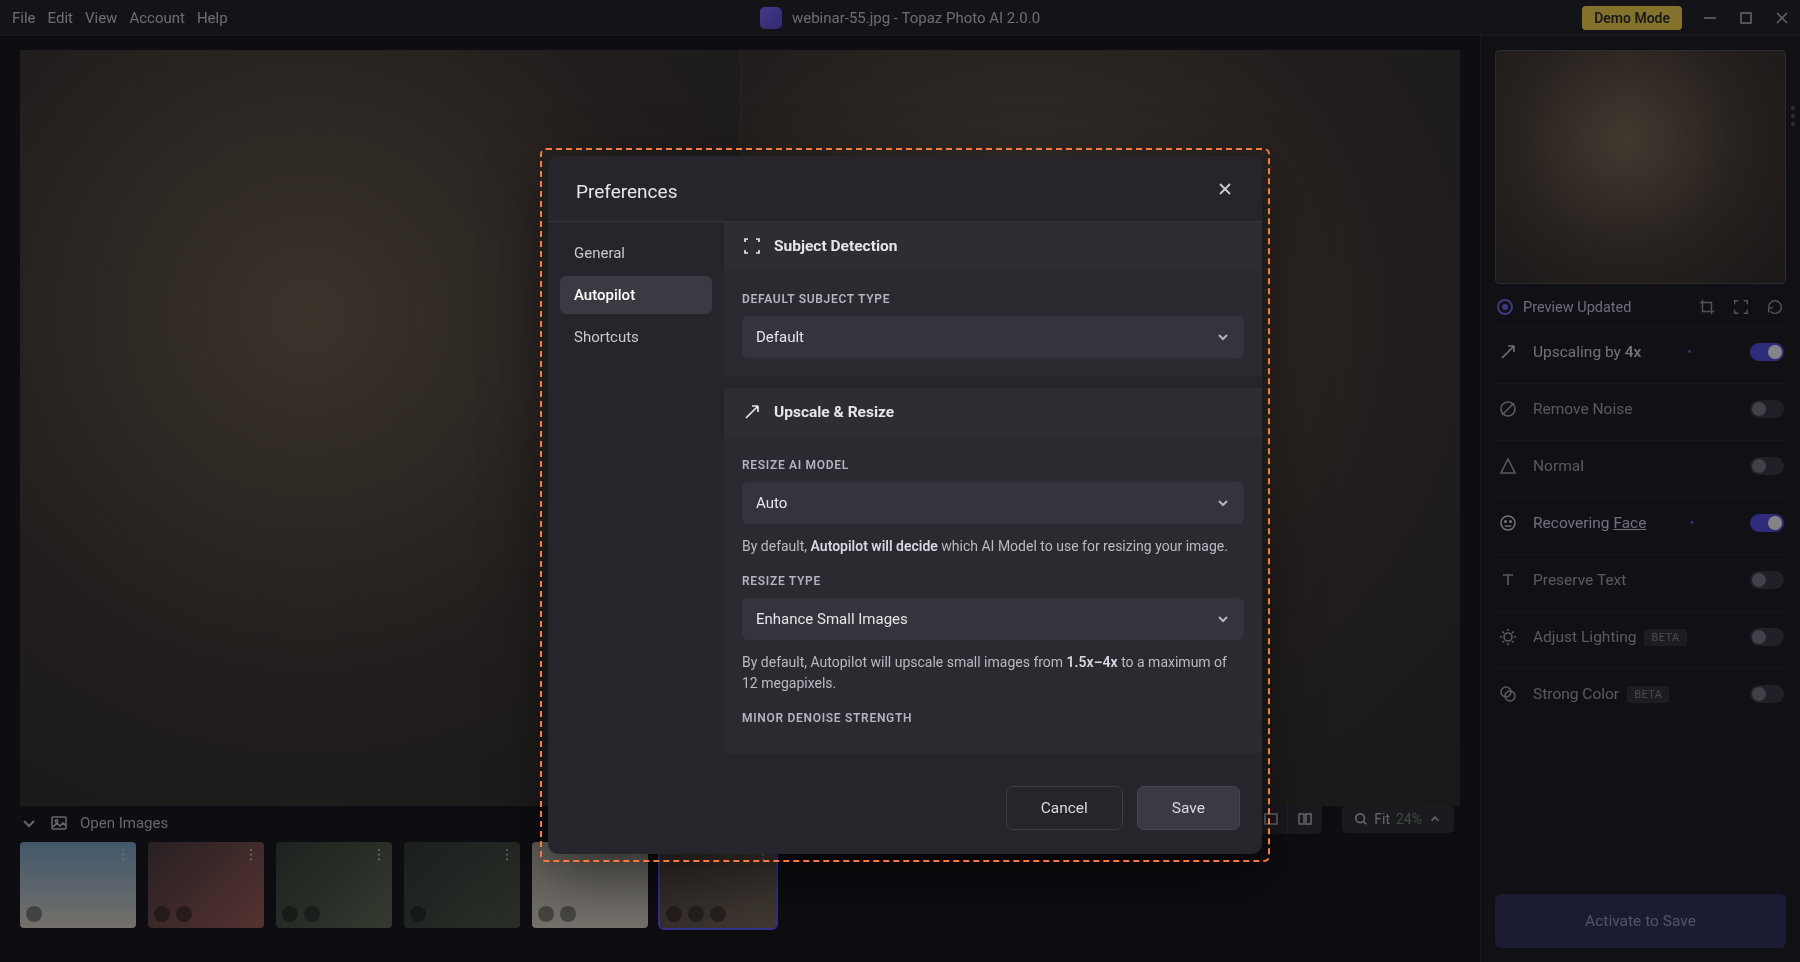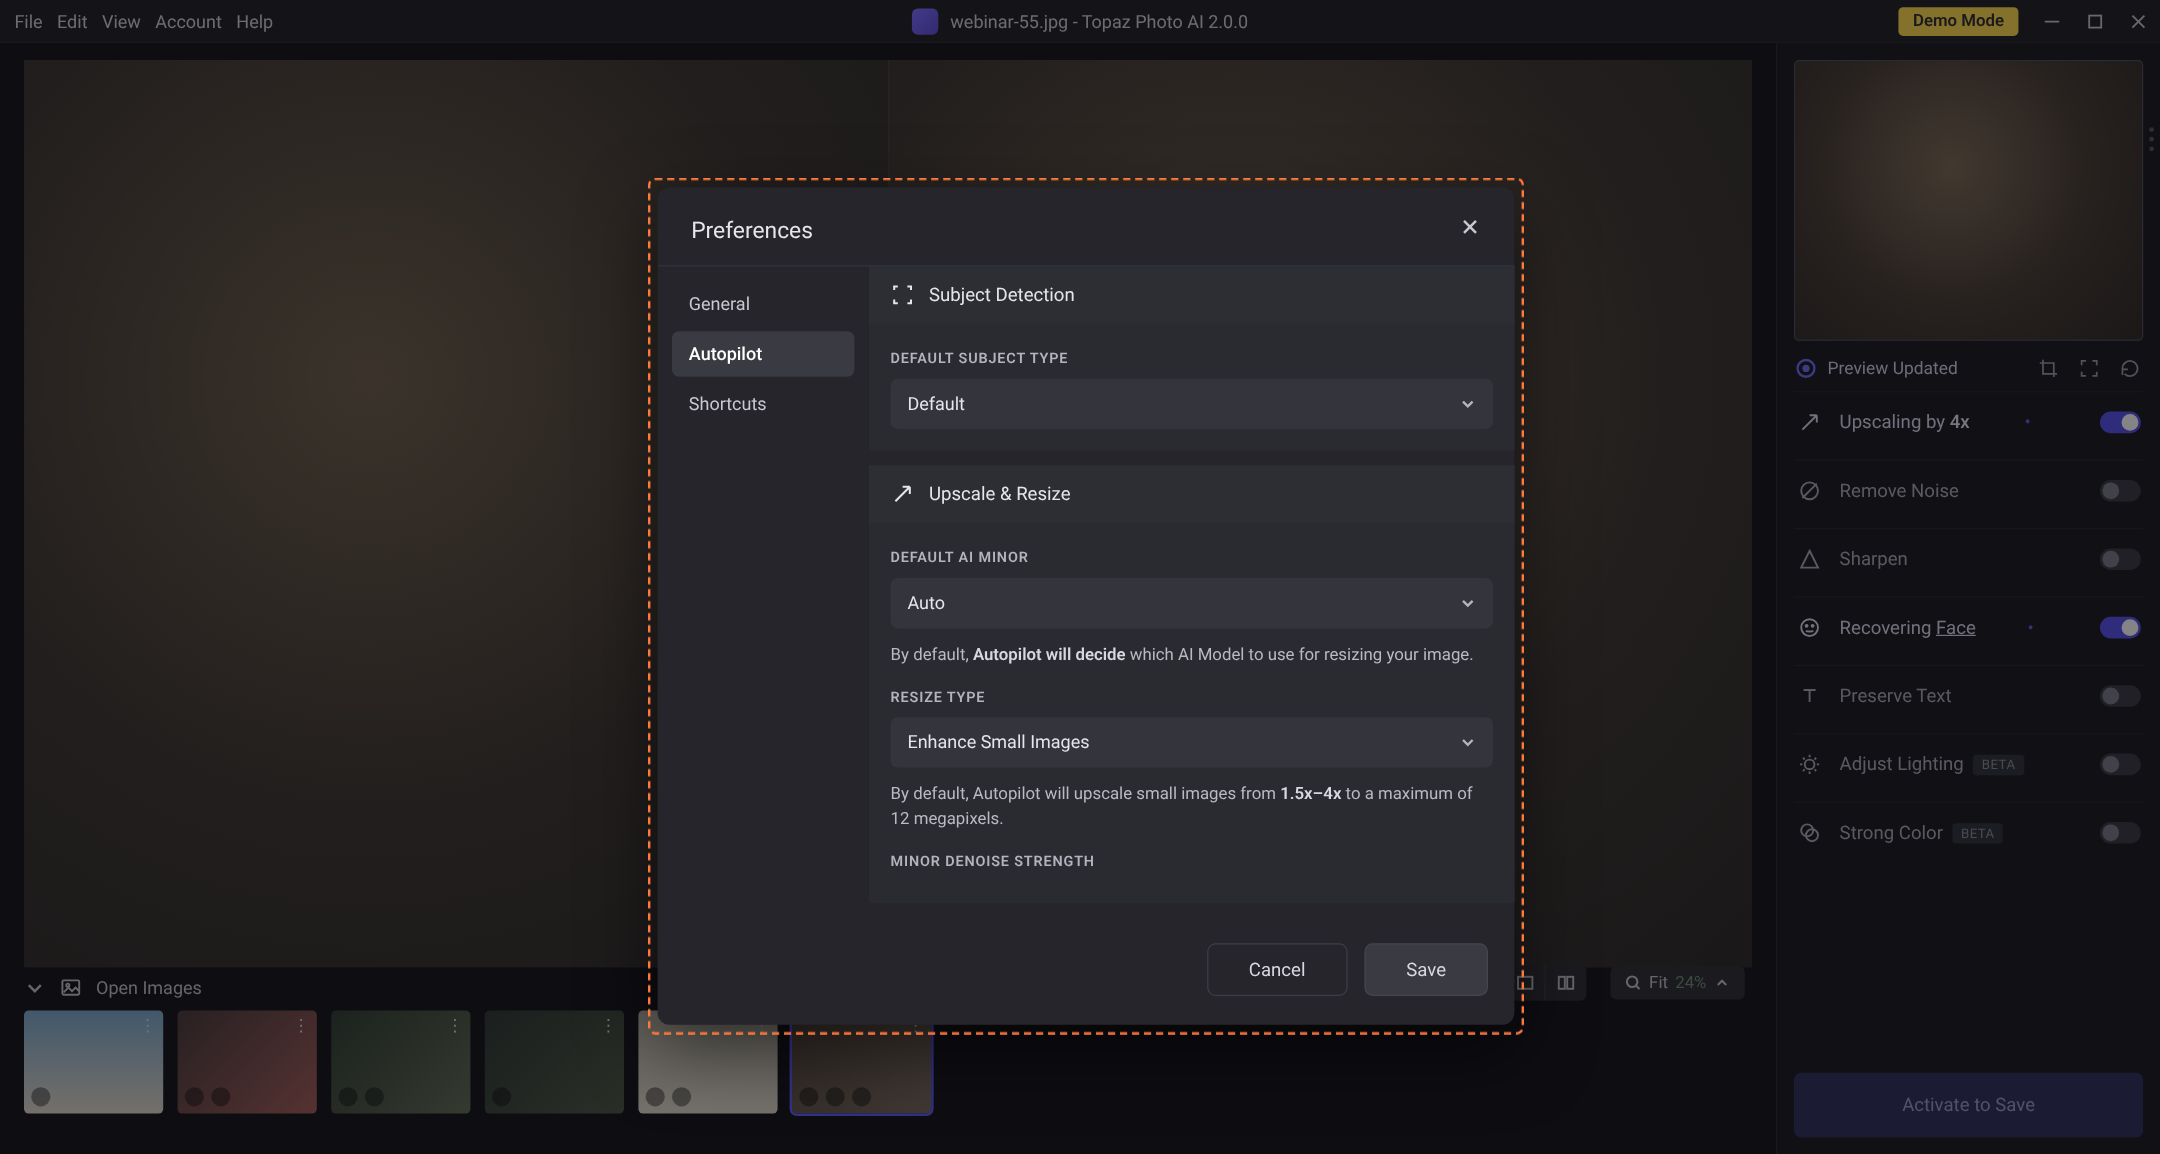--- a/index.html
+++ b/index.html
@@ -84,21 +84,21 @@
 .dialog-head .close svg{width:18px;height:18px;stroke:#c8c8d0;stroke-width:2;fill:none;}
 .dialog-body { flex:1; display:flex; overflow:hidden; border-top:1px solid #34343c; }
 .prefs-nav { width:176px; padding:12px; display:flex; flex-direction:column; gap:4px; }
 .prefs-nav .item { padding:10px 14px; border-radius:6px; font-size:15px; color:#c8c8d0; cursor:pointer; }
 .prefs-nav .item.active { background:#3a3a42; color:#fff; font-weight:500; }
 .prefs-content { flex:1; overflow-y:auto; padding:0 0 10px 0; }
 .prefs-content::-webkit-scrollbar{width:8px;}
 .prefs-content::-webkit-scrollbar-thumb{background:#4a4a54;border-radius:4px;}
 
 .section { background:#2a2a31; margin:0 0 12px 0; border-radius:0; }
-.sect-head { display:flex; align-items:center; gap:12px; padding:14px 18px; font-size:15.5px; font-weight:400; color:#e5e5ea; background:#2d2d34;}
+.sect-head { display:flex; align-items:center; gap:12px; padding:14px 18px; font-size:15.5px; font-weight:700; color:#e5e5ea; background:#2d2d34;}
 .sect-head svg{width:20px;height:20px;stroke:#e5e5ea;fill:none;stroke-width:1.7;}
 .sect-body { padding:6px 18px 18px; }
 .field-label { font-size:12px; letter-spacing:.7px; color:#b4b4be; font-weight:600; margin:16px 0 10px; }
 .select { background:#34343c; border-radius:6px; padding:12px 14px; font-size:15px; color:#e5e5ea; display:flex; align-items:center; cursor:pointer; }
 .select .chev{margin-left:auto;width:14px;height:14px;}
 .select .chev svg{width:14px;height:14px;stroke:#b4b4be;fill:none;stroke-width:2;}
 .help { font-size:14px; color:#babac2; line-height:1.55; margin-top:12px; }
 .help b{font-weight:600;color:#d8d8e0;}
 
 .slider { position:relative; margin:8px 0 6px; }
@@ -273,21 +273,21 @@
         </span>
       <span>Remove Noise</span>
       <div class="toggle"></div>
     </div>
     <div class="enh-row">
       <span class="enh-icon">
           <svg viewBox="0 0 20 20">
             <path d="M10 3l7 14H3z"></path>
           </svg>
         </span>
-      <span>Sharpen</span>
+      <span>Normal</span>
       <div class="toggle"></div>
     </div>
     <div class="enh-row active">
       <span class="enh-icon">
           <svg viewBox="0 0 20 20">
             <circle cx="10" cy="10" r="7"></circle>
             <circle cx="7.5" cy="8.5" r=".8" fill="currentColor"></circle>
             <circle cx="12.5" cy="8.5" r=".8" fill="currentColor"></circle>
             <path d="M7 12.5c1 1 5 1 6 0"></path>
           </svg>
@@ -368,21 +368,21 @@
       </div>
 
       <div class="section">
         <div class="sect-head">
           <svg viewBox="0 0 20 20">
               <path d="M4 16L16 4M16 4h-6M16 4v6"></path>
             </svg>
           <span>Upscale &amp; Resize</span>
         </div>
         <div class="sect-body">
-          <div class="field-label">DEFAULT AI MINOR</div>
+          <div class="field-label">RESIZE AI MODEL</div>
           <div class="select">
             <span>Auto</span>
             <span class="chev"><svg viewBox="0 0 14 14">
                   <polyline points="3 5 7 9 11 5"></polyline>
                 </svg></span>
           </div>
           <div class="help">
             <span>By default, </span><b>Autopilot will decide</b><span> which AI Model to use for resizing your image.</span>
           </div>
 

